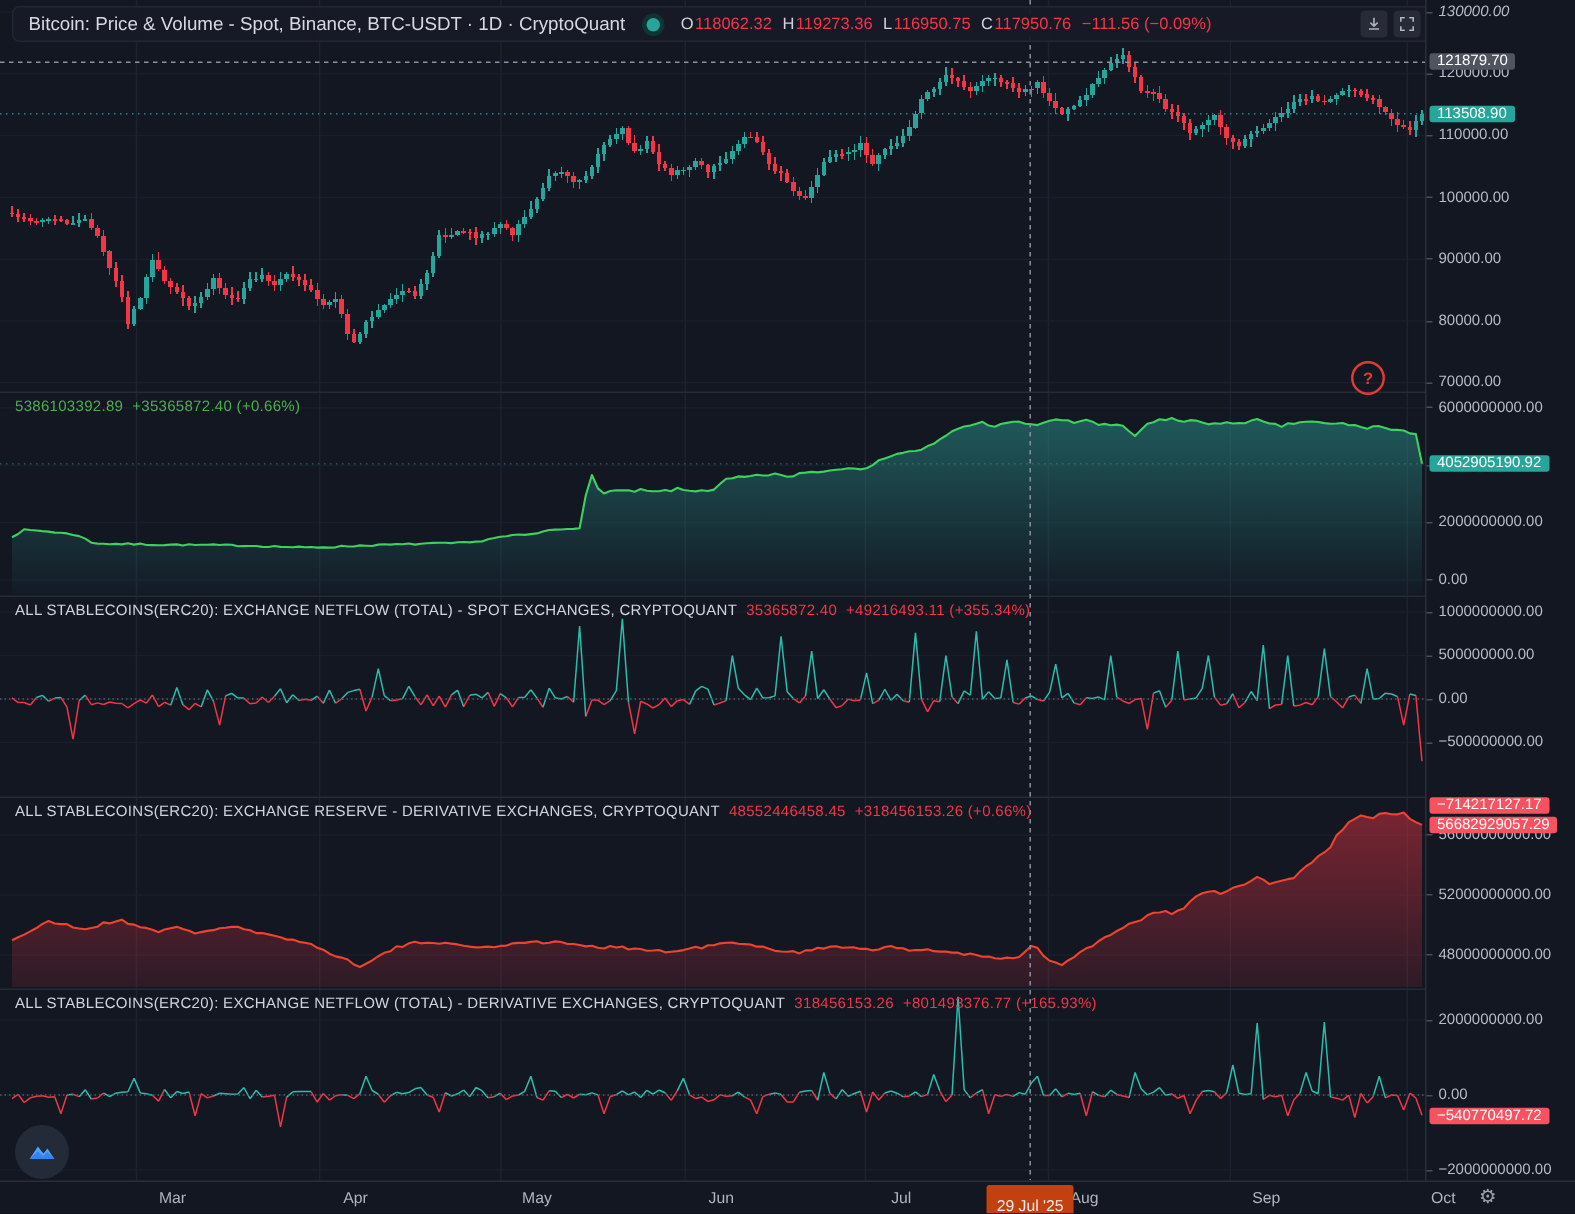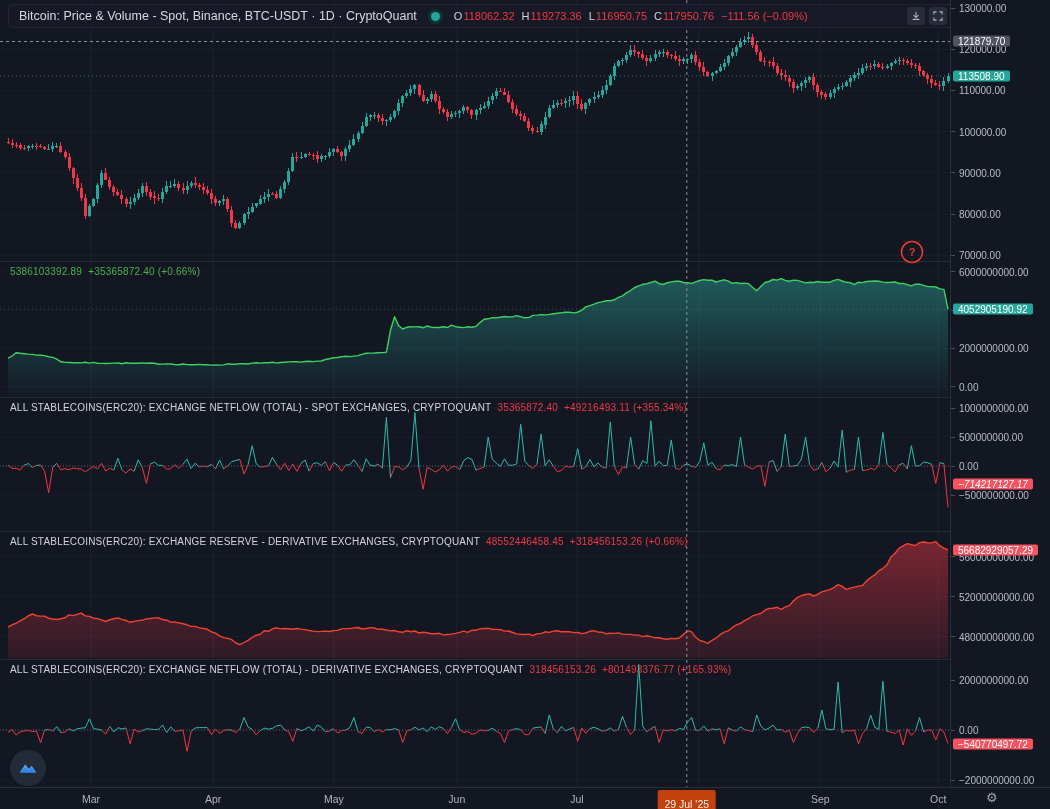--- a/index.html
+++ b/index.html
@@ -33,21 +33,21 @@
   .tick-label{position:absolute;left:8px;transform:translateY(-50%);font-size:10px;color:#b8bcc8;white-space:nowrap;}
   .tick-dash{position:absolute;left:0;width:4px;height:1px;background:#4a4e5a;}
   .value-label{position:absolute;left:2px;transform:translateY(-50%);font-size:10px;color:#fff;
     padding:0 5px;border-radius:2px;white-space:nowrap;z-index:6;}
   .vl-teal{background:#26a69a;}
   .vl-red{background:#f7525f;}
   .vl-gray{background:#50545e;}
   
   #time-axis{position:absolute;left:0;top:787px;width:1050px;height:22px;border-top:1px solid #2a2e39;
     background:#131722;z-index:7;}
-  .month-label{position:absolute;top:5px;transform:translateX(-50%);font-size:10.5px;color:#b2b5be;}
+  .month-label{position:absolute;top:5px;transform:translateX(-50%);font-size:10.5px;color:#b2b5be;margin-left:24px;}
   #crosshair-date{position:absolute;top:2px;transform:translateX(-50%);font-size:10.5px;color:#eceef2;
     background:#c2410c;padding:8px 7px;border-radius:2px;white-space:nowrap;z-index:8;}
   #axis-gear{position:absolute;left:986px;top:2px;background:none;border:none;color:#9aa0ab;
     font-size:13px;cursor:pointer;padding:0;}
   
   #cq-logo{position:absolute;left:10px;top:750px;width:36px;height:36px;border-radius:50%;
     background:#242b38;display:flex;align-items:center;justify-content:center;z-index:5;cursor:pointer;}
 </style>
 </head>
 <body>
@@ -668,21 +668,21 @@
     <span class="st-chg red">+318456153.26 (+0.66%)</span>
   </div>
   <div class="study-title" style="top:664px">
     <span class="st-name">ALL STABLECOINS(ERC20): EXCHANGE NETFLOW (TOTAL) - DERIVATIVE EXCHANGES, CRYPTOQUANT</span>
     <span class="st-val red">318456153.26</span>
     <span class="st-chg red">+801493376.77 (+165.93%)</span>
   </div>
 
   <div id="price-scale">
       <div class="tick-dash" style="top: 7.5px;"></div>
-      <div class="tick-label" style="top: 8px;">130000.00</div>
+      <div class="tick-label" style="top: 8px; font-style: italic;">130000.00</div>
       <div class="tick-dash" style="top: 48.7px;"></div>
       <div class="tick-label" style="top: 49.2px;">120000.00</div>
       <div class="tick-dash" style="top: 89.9px;"></div>
       <div class="tick-label" style="top: 90.4px;">110000.00</div>
       <div class="tick-dash" style="top: 131.1px;"></div>
       <div class="tick-label" style="top: 131.6px;">100000.00</div>
       <div class="tick-dash" style="top: 172.3px;"></div>
       <div class="tick-label" style="top: 172.8px;">90000.00</div>
       <div class="tick-dash" style="top: 213.5px;"></div>
       <div class="tick-label" style="top: 214px;">80000.00</div>
@@ -712,21 +712,21 @@
       <div class="tick-label" style="top: 636.7px;">48000000000.00</div>
       <div class="tick-dash" style="top: 679.5px;"></div>
       <div class="tick-label" style="top: 680px;">2000000000.00</div>
       <div class="tick-dash" style="top: 729.5px;"></div>
       <div class="tick-label" style="top: 730px;">0.00</div>
       <div class="tick-dash" style="top: 779.5px;"></div>
       <div class="tick-label" style="top: 780px;">−2000000000.00</div>
       <div class="value-label vl-gray" style="top: 41.4556px;">121879.70</div>
       <div class="value-label vl-teal" style="top: 75.9433px;">113508.90</div>
       <div class="value-label vl-teal" style="top: 309.087px;">4052905190.92</div>
-      <div class="value-label vl-red" style="top: 484px; font-style: italic;">−714217127.17</div>
+      <div class="value-label vl-red" style="top: 537px;">−714217127.17</div>
       <div class="value-label vl-red" style="top: 549.871px;">56682929057.29</div>
       <div class="value-label vl-red" style="top: 743.519px;">−540770497.72</div>
     </div>
 
   <div id="time-axis">
       <div class="month-label" style="left: 938.234px;">Oct</div>
       <div class="month-label" style="left: 820.225px;">Sep</div>
       <div class="month-label" style="left: 698.961px;">Aug</div>
       <div class="month-label" style="left: 576.883px;">Jul</div>
       <div class="month-label" style="left: 456.84px;">Jun</div>

